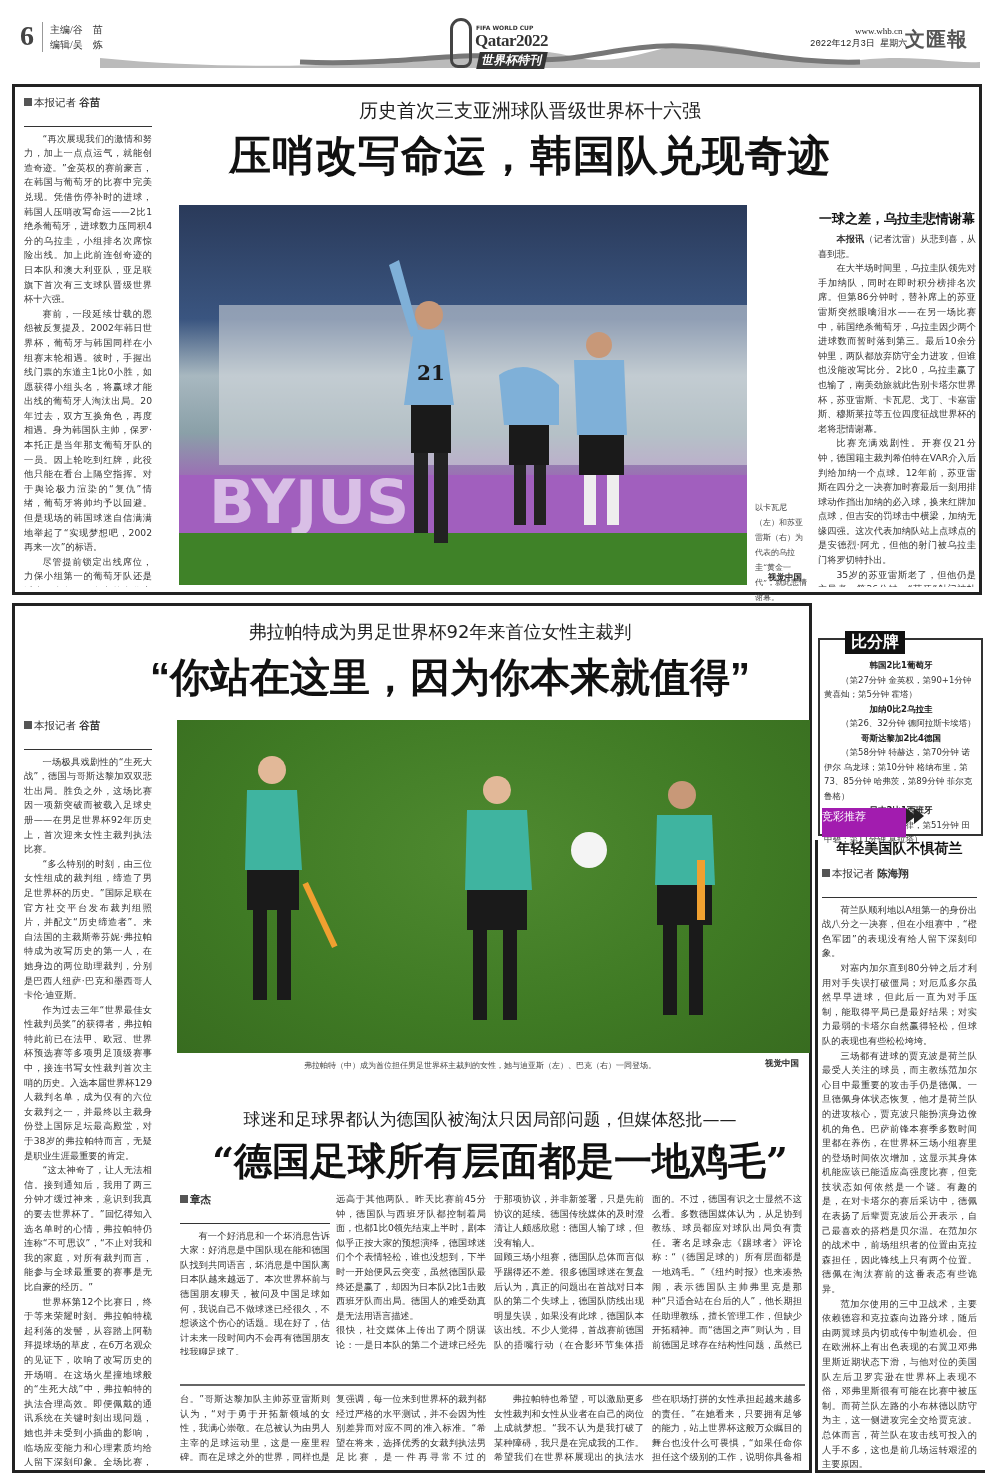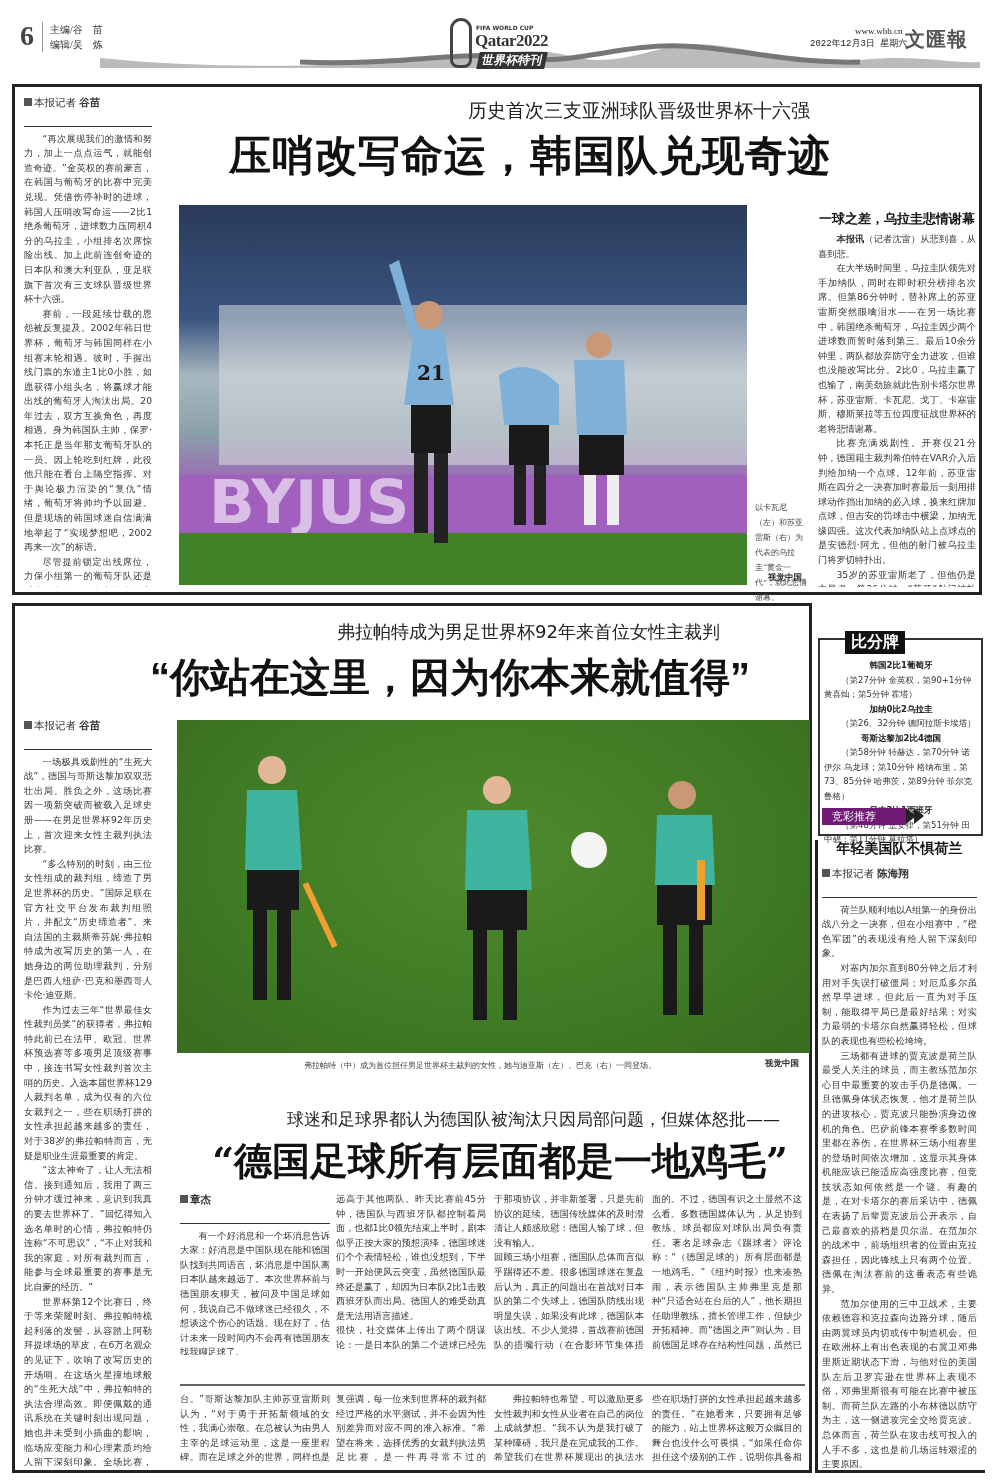--- a/index.html
+++ b/index.html
@@ -17,31 +17,31 @@
 .site{position:absolute;left:855px;top:26px;font-size:9px;color:#222;font-family:"Liberation Serif",serif}
 .date{position:absolute;left:810px;top:37px;font-size:9px;color:#222;font-family:Liberation Mono, monospace}
 .paper-name{position:absolute;left:905px;top:26px;font-size:20px;color:#555;font-weight:bold;letter-spacing:1px}
 
 .box{position:absolute;border:3px solid #222}
 .col-text{position:absolute;font-size:9.2px;line-height:14.6px;color:#333;text-align:justify;overflow:hidden;font-family:"DejaVu Sans",sans-serif}
 .col-text p{text-indent:2em}
 .byline{font-size:10.5px;color:#333;border-bottom:1px solid #333;padding-bottom:16px;margin-bottom:5px;font-family:"DejaVu Sans",sans-serif}
 .byline b{font-weight:bold}
 .sq{display:inline-block;width:8px;height:8px;background:#555;margin-right:2px}
-.kicker{position:absolute;text-align:right;color:#222}
+.kicker{position:absolute;text-align:center;color:#222}
 .headline{position:absolute;text-align:center;color:#111;font-weight:bold}
 .photo{position:absolute;overflow:hidden}
 .caption{position:absolute;font-size:8px;color:#444;line-height:15px}
 .credit{position:absolute;font-size:8.5px;color:#333;font-weight:bold;font-family:"DejaVu Sans",sans-serif}
 .scorebox{position:absolute;left:818px;top:638px;width:165px;height:198px;border:2px solid #333}
 .score-title{position:absolute;left:845px;top:631px;background:#111;color:#fff;font-size:16px;font-weight:bold;padding:1px 6px;font-family:"DejaVu Sans",sans-serif}
 .score-body{position:absolute;left:824px;top:658px;width:154px;font-size:8.5px;line-height:14.5px;color:#333;font-family:"DejaVu Sans",sans-serif}
 .score-body .m{text-align:center;font-weight:bold;color:#222}
 .score-body .d{text-indent:2em}
-.tag{position:absolute;left:822px;top:808px;width:84px;height:17px;background:#701a75;color:#fff;font-size:11px;line-height:17px;padding-left:10px}
+.tag{position:absolute;left:822px;top:808px;width:84px;height:29px;background:#a21caf;color:#fff;font-size:11px;line-height:17px;}
 .tag-arrow{position:absolute;top:808px;width:0;height:0;border-top:8.5px solid transparent;border-bottom:8.5px solid transparent;border-left:10px solid #222}
 .divider{position:absolute;height:2px;background:#666}
 </style>
 </head>
 <body>
 
 <div class="masthead">
   <div class="page-num">6</div>
   <div class="mast-sep"></div>
   <div class="editors">
@@ -118,21 +118,21 @@
 </div>
 
 <div class="box" style="left:12px;top:603px;width:800px;height:870px"></div>
 <div class="kicker" style="left:160px;top:620px;width:560px;font-size:18px;font-family:'DejaVu Sans',sans-serif">弗拉帕特成为男足世界杯92年来首位女性主裁判</div>
 <div class="headline" style="left:110px;top:650px;width:680px;font-size:40px;font-family:Liberation Sans, sans-serif">“你站在这里，因为你本来就值得”</div>
 
 <div class="col-text" style="left:24px;top:718px;width:128px;height:748px">
   <div class="byline"><span class="sq"></span><span>本报记者</span> <b>谷苗</b></div>
   <p>一场极具戏剧性的“生死大战”，德国与哥斯达黎加双双悲壮出局。胜负之外，这场比赛因一项新突破而被载入足球史册——在男足世界杯92年历史上，首次迎来女性主裁判执法比赛。</p>
   <p>“多么特别的时刻，由三位女性组成的裁判组，缔造了男足世界杯的历史。”国际足联在官方社交平台发布裁判组照片，并配文“历史缔造者”。来自法国的主裁斯蒂芬妮·弗拉帕特成为改写历史的第一人，在她身边的两位助理裁判，分别是巴西人纽萨·巴克和墨西哥人卡伦·迪亚斯。</p>
-  <p>作为过去三年“世界最佳女性裁判员奖”的获得者，弗拉帕特此前已在法甲、欧冠、世界杯预选赛等多项男足顶级赛事中，接连书写女性裁判首次主哨的历史。入选本届世界杯129人裁判名单，成为仅有的六位女裁判之一，些在职场打拼的女性承担起越来越多的责任，对于38岁的弗拉帕特而言，无疑是职业生涯最重要的肯定。</p>
+  <p>作为过去三年“世界最佳女性裁判员奖”的获得者，弗拉帕特此前已在法甲、欧冠、世界杯预选赛等多项男足顶级赛事中，接连书写女性裁判首次主哨的历史。入选本届世界杯129人裁判名单，成为仅有的六位女裁判之一，并最终以主裁身份登上国际足坛最高殿堂，对于38岁的弗拉帕特而言，无疑是职业生涯最重要的肯定。</p>
   <p>“这太神奇了，让人无法相信。接到通知后，我用了两三分钟才缓过神来，意识到我真的要去世界杯了。”回忆得知入选名单时的心情，弗拉帕特仍连称“不可思议”，“不止对我和我的家庭，对所有裁判而言，能参与全球最重要的赛事是无比自豪的经历。”</p>
   <p>世界杯第12个比赛日，终于等来荣耀时刻。弗拉帕特梳起利落的发髻，从容踏上阿勒拜提球场的草皮，在6万名观众的见证下，吹响了改写历史的开场哨。在这场火星撞地球般的“生死大战”中，弗拉帕特的执法合理高效。即便佩戴的通讯系统在关键时刻出现问题，她也并未受到小插曲的影响，临场应变能力和心理素质均给人留下深刻印象。全场比赛，弗拉帕特总共只出示了一张黄牌。在进球最密集，场上火药味最浓的阶段，她多次以鸣哨制止和口头劝诫的形式，将双方球员的冲突成功化解。</p>
 
 </div>
 
 <div class="photo" style="left:177px;top:720px;width:633px;height:333px;background:radial-gradient(ellipse at 50% 40%,#4f8a30 0%,#3f7a24 60%,#386c20 100%)">
   <svg width="633" height="333" viewBox="0 0 633 333">
     <g>
       <circle cx="95" cy="50" r="14" fill="#e2b898"></circle>
       <path d="M70,70 L120,70 L125,150 L68,150Z" fill="#3fb4a0"></path>

